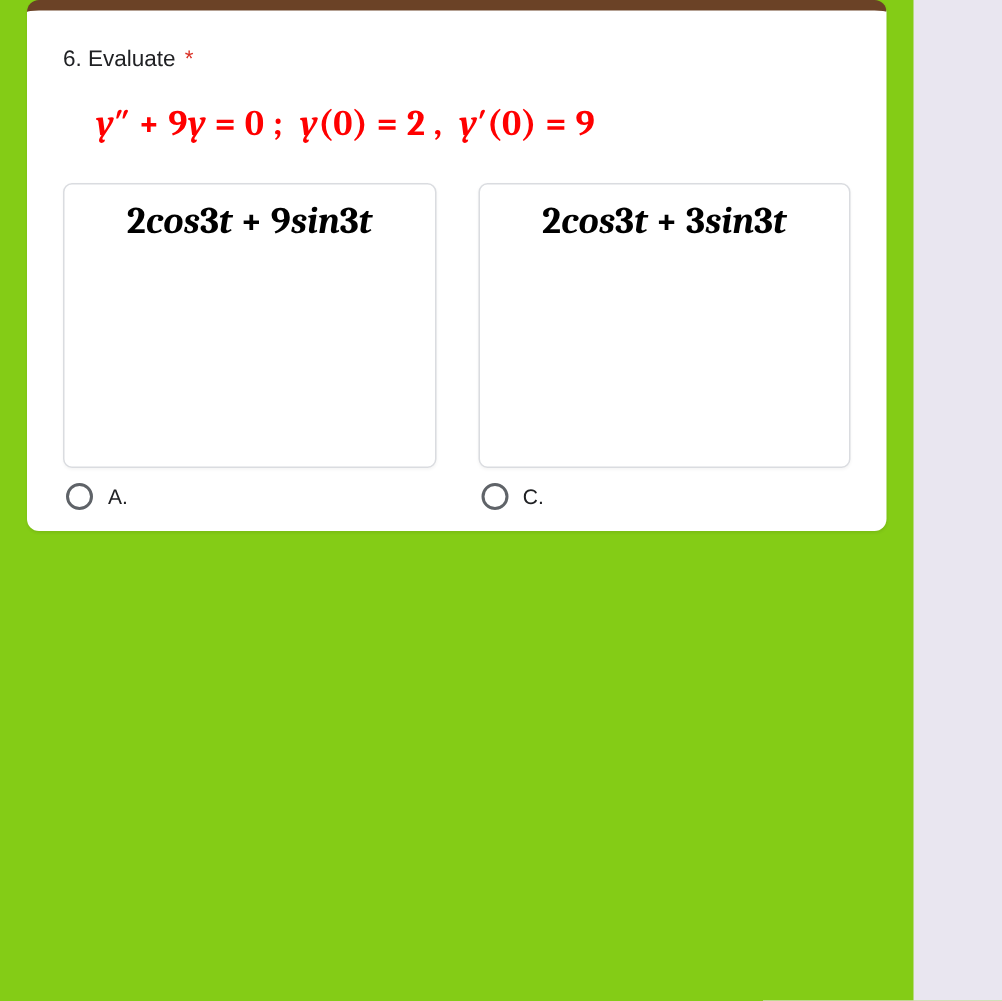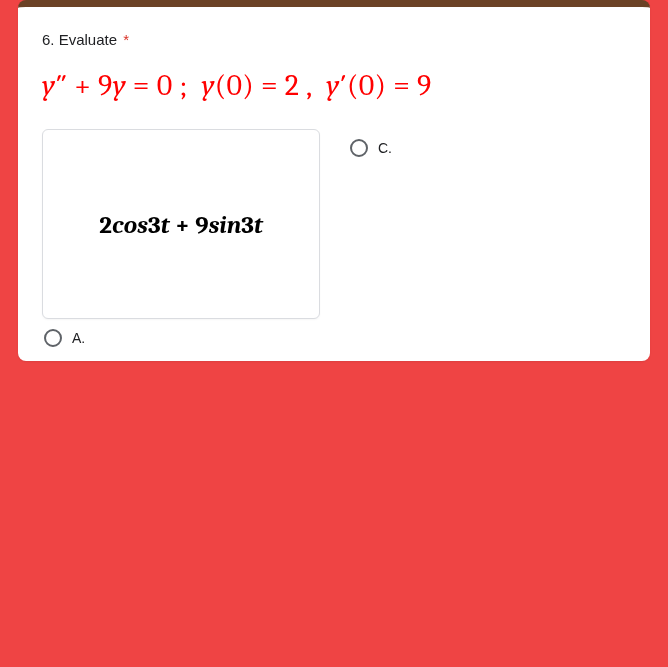--- a/index.html
+++ b/index.html
@@ -4,23 +4,23 @@
 <style>
   * { box-sizing: border-box; }
   html, body {
     margin: 0; padding: 0;
     font-family: Arial, "Helvetica Neue", Helvetica, sans-serif;
     background: #e9e6f0;
     font-size: 14px;
     color: #202124;
   }
   .page {
-    width: 668px;
+    width: 609px;
     height: 667px;
-    background: #ef4444;
+    background: #84cc16;
     overflow: hidden;
   }
   .card {
     background: #ffffff;
     border-radius: 8px;
     margin: 0 18px;
     padding: 24px 24px 0 24px;
     border-top: 7px solid #6b4226;
     box-shadow: 0 1px 2px rgba(0,0,0,0.08);
   }
@@ -29,25 +29,26 @@
     color: #202124;
     margin-bottom: 20px;
   }
   .asterisk { color: #d93025; margin-left: 2px; }
   .equation-img {
     margin: 10px 0 26px 0;
   }
   .eqtext {
     font-family: "Cambria Math", Cambria, "Times New Roman", serif;
     font-style: italic;
-    font-weight: normal;
-    font-size: 30px;
+    font-weight: bold;
+    font-size: 24px;
     color: #ff0000;
     white-space: nowrap;
     letter-spacing: 0.3px;
+    margin-left: 22px;
   }
   .eqtext .op { font-style: normal; }
   .eqtext .num { font-style: normal; }
 
   .options-grid {
     display: grid;
     grid-template-columns: 1fr 1fr;
     column-gap: 28px;
     row-gap: 12px;
     margin-top: 8px;
@@ -55,21 +56,20 @@
   .option-cell {
     display: flex;
     flex-direction: column;
   }
   .tile {
     background: #ffffff;
     border: 1px solid #dadce0;
     border-radius: 6px;
     height: 190px;
     display: flex;
-    align-items: center;
     justify-content: center;
     padding: 10px;
     box-shadow: 0 1px 2px rgba(0,0,0,0.04);
   }
   .math {
     font-family: "Cambria Math", Cambria, "Times New Roman", serif;
     font-style: italic;
     font-weight: bold;
     font-size: 25px;
     color: #000000;
@@ -122,20 +122,25 @@
           </span>
         </div>
         <div class="radio-row">
           <span class="radio"></span>
           <span class="radio-label">A.</span>
         </div>
       </div>
 
 
       <div class="option-cell">
+        <div class="tile">
+          <span class="math" title="2cos3t + 3sin3t">
+            <span class="n">2</span>cos<span class="n">3</span>t&nbsp;<span class="n">+</span>&nbsp;<span class="n">3</span>sin<span class="n">3</span>t
+          </span>
+        </div>
         <div class="radio-row">
           <span class="radio"></span>
           <span class="radio-label">C.</span>
         </div>
       </div>
 
 
     </div>
 
   </div>

